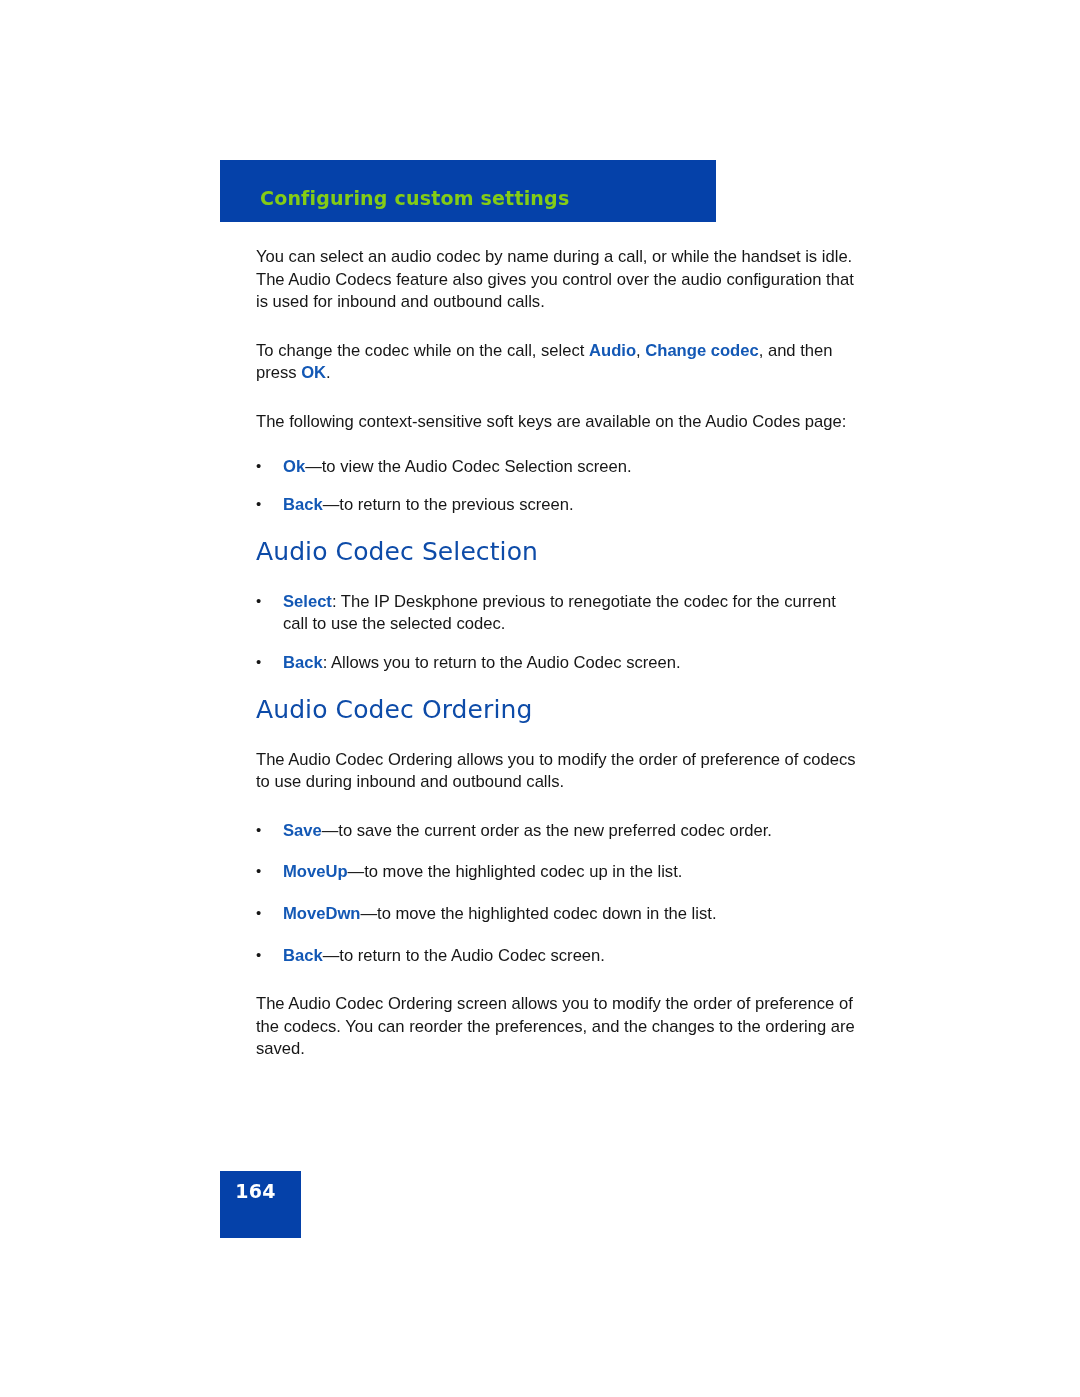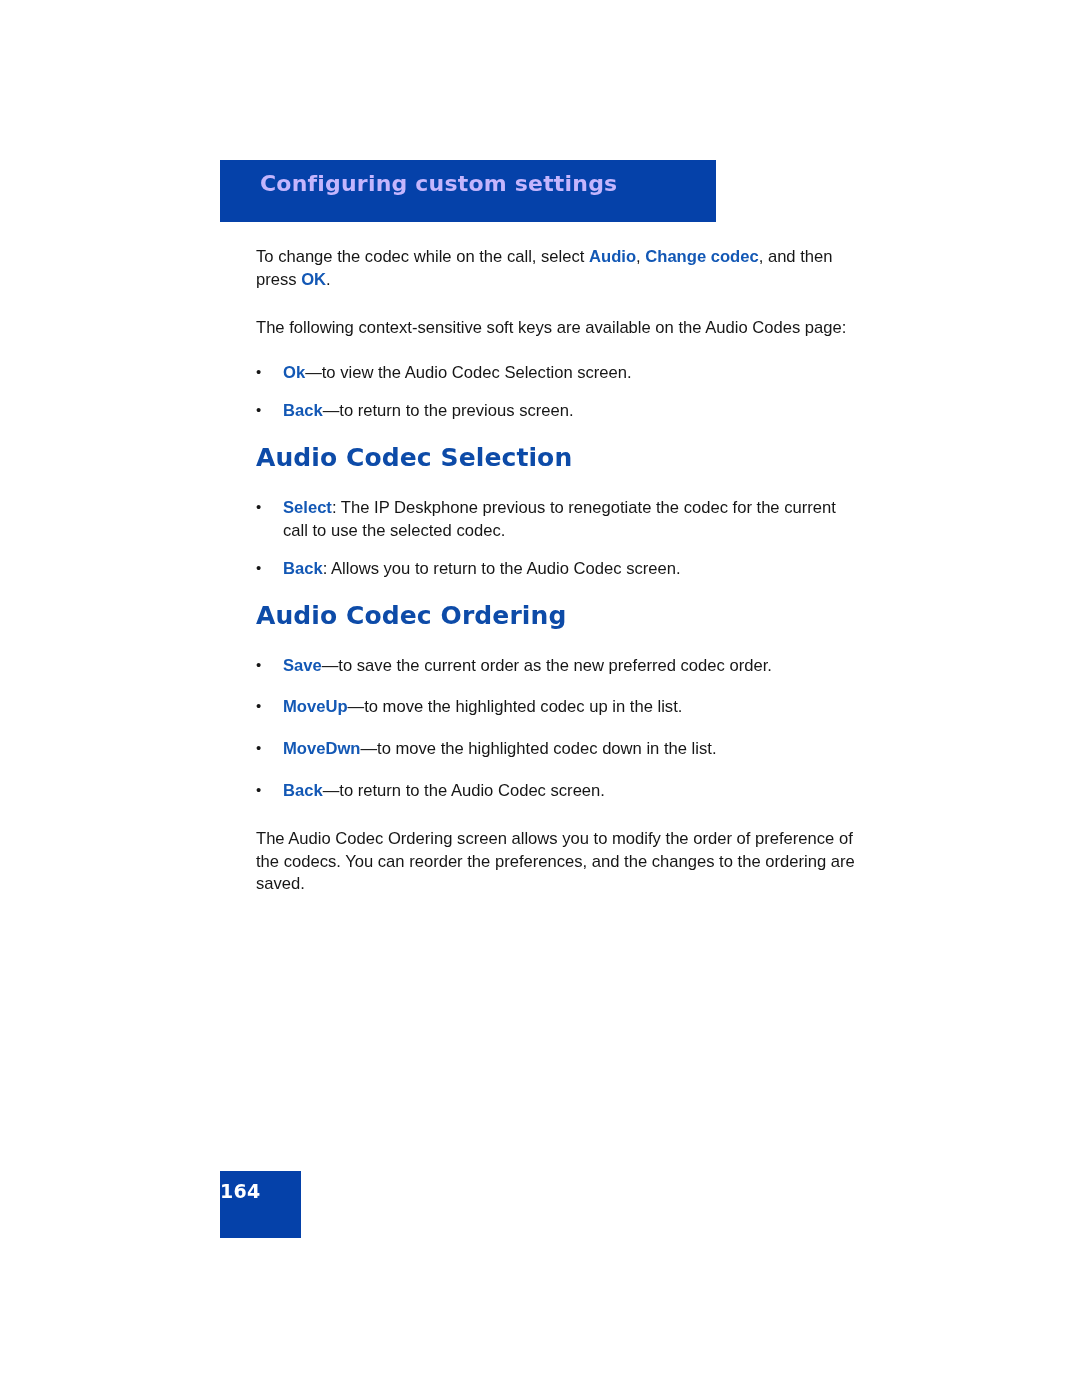--- a/index.html
+++ b/index.html
@@ -29,26 +29,26 @@
     position: absolute;
     left: 220px;
     top: 160px;
     width: 496px;
     height: 62px;
     background: #0541A9;
   }
   .header-banner-text {
     position: absolute;
     left: 40px;
-    bottom: 26px;
+    bottom: 13px;
     font-family: "DejaVu Sans", sans-serif;
     font-weight: bold;
-    font-size: 22px;
+    font-size: 19px;
     letter-spacing: 0.2px;
-    color: #c4b5fd;
+    color: #84cc16;
     white-space: nowrap;
   }
 
   
   .content {
     position: absolute;
     left: 256px;
     top: 246px;
     width: 600px;
   }
@@ -62,21 +62,21 @@
   }
   p.body.tight {
     margin-bottom: 22px;
   }
 
   
   h2.section-heading {
     margin: 0 0 24px 0;
     padding: 0;
     font-family: "DejaVu Sans", sans-serif;
-    font-weight: bold;
+    font-weight: normal;
     font-size: 25px;
     line-height: 30px;
     letter-spacing: 0.1px;
     color: #0D4BA8;
   }
   h2.section-heading.after-list {
     margin-top: 10px;
   }
 
   
@@ -124,39 +124,40 @@
     top: 1171px;
     width: 81px;
     height: 67px;
     background: #0541A9;
   }
   .page-number-text {
     position: absolute;
     left: 0;
     right: 10px;
     top: 9px;
-    text-align: left;
+    text-align: center;
     font-family: "DejaVu Sans", sans-serif;
     font-weight: bold;
     font-size: 19px;
     color: #ffffff;
     letter-spacing: 0.3px;
   }
 </style>
 </head>
 <body>
 
 <div class="page">
 
   <div class="header-banner">
     <div class="header-banner-text">Configuring custom settings</div>
   </div>
 
   <div class="content">
 
+    <p class="body">You can select an audio codec by name during a call, or while the handset is idle. The Audio Codecs feature also gives you control over the audio configuration that is used for inbound and outbound calls.</p>
 
     <p class="body"><span>To change the codec while on the call, select </span><span class="inline-term">Audio</span><span>, </span><span class="inline-term">Change codec</span><span>, and then press </span><span class="inline-term">OK</span><span>.</span></p>
 
     <p class="body tight">The following context-sensitive soft keys are available on the Audio Codes page:</p>
 
     <ul class="bullets">
       <li>
         <span class="bullet-marker">•</span><span class="term">Ok</span><span>—to view the Audio Codec Selection screen.</span>
       </li>
       <li>
@@ -172,20 +173,21 @@
       <li>
         <span class="bullet-marker">•</span><span class="term">Select</span><span>: The IP Deskphone previous to renegotiate the codec for the current call to use the selected codec.</span>
       </li>
       <li>
         <span class="bullet-marker">•</span><span class="term">Back</span><span>: Allows you to return to the Audio Codec screen.</span>
       </li>
     </ul>
 
     <h2 class="section-heading after-list">Audio Codec Ordering</h2>
 
+    <p class="body">The Audio Codec Ordering allows you to modify the order of preference of codecs to use during inbound and outbound calls.</p>
 
 
     <ul class="bullets spaced">
       <li>
         <span class="bullet-marker">•</span><span class="term">Save</span><span>—to save the current order as the new preferred codec order.</span>
       </li>
       <li>
         <span class="bullet-marker">•</span><span class="term">MoveUp</span><span>—to move the highlighted codec up in the list.</span>
       </li>
       <li>

